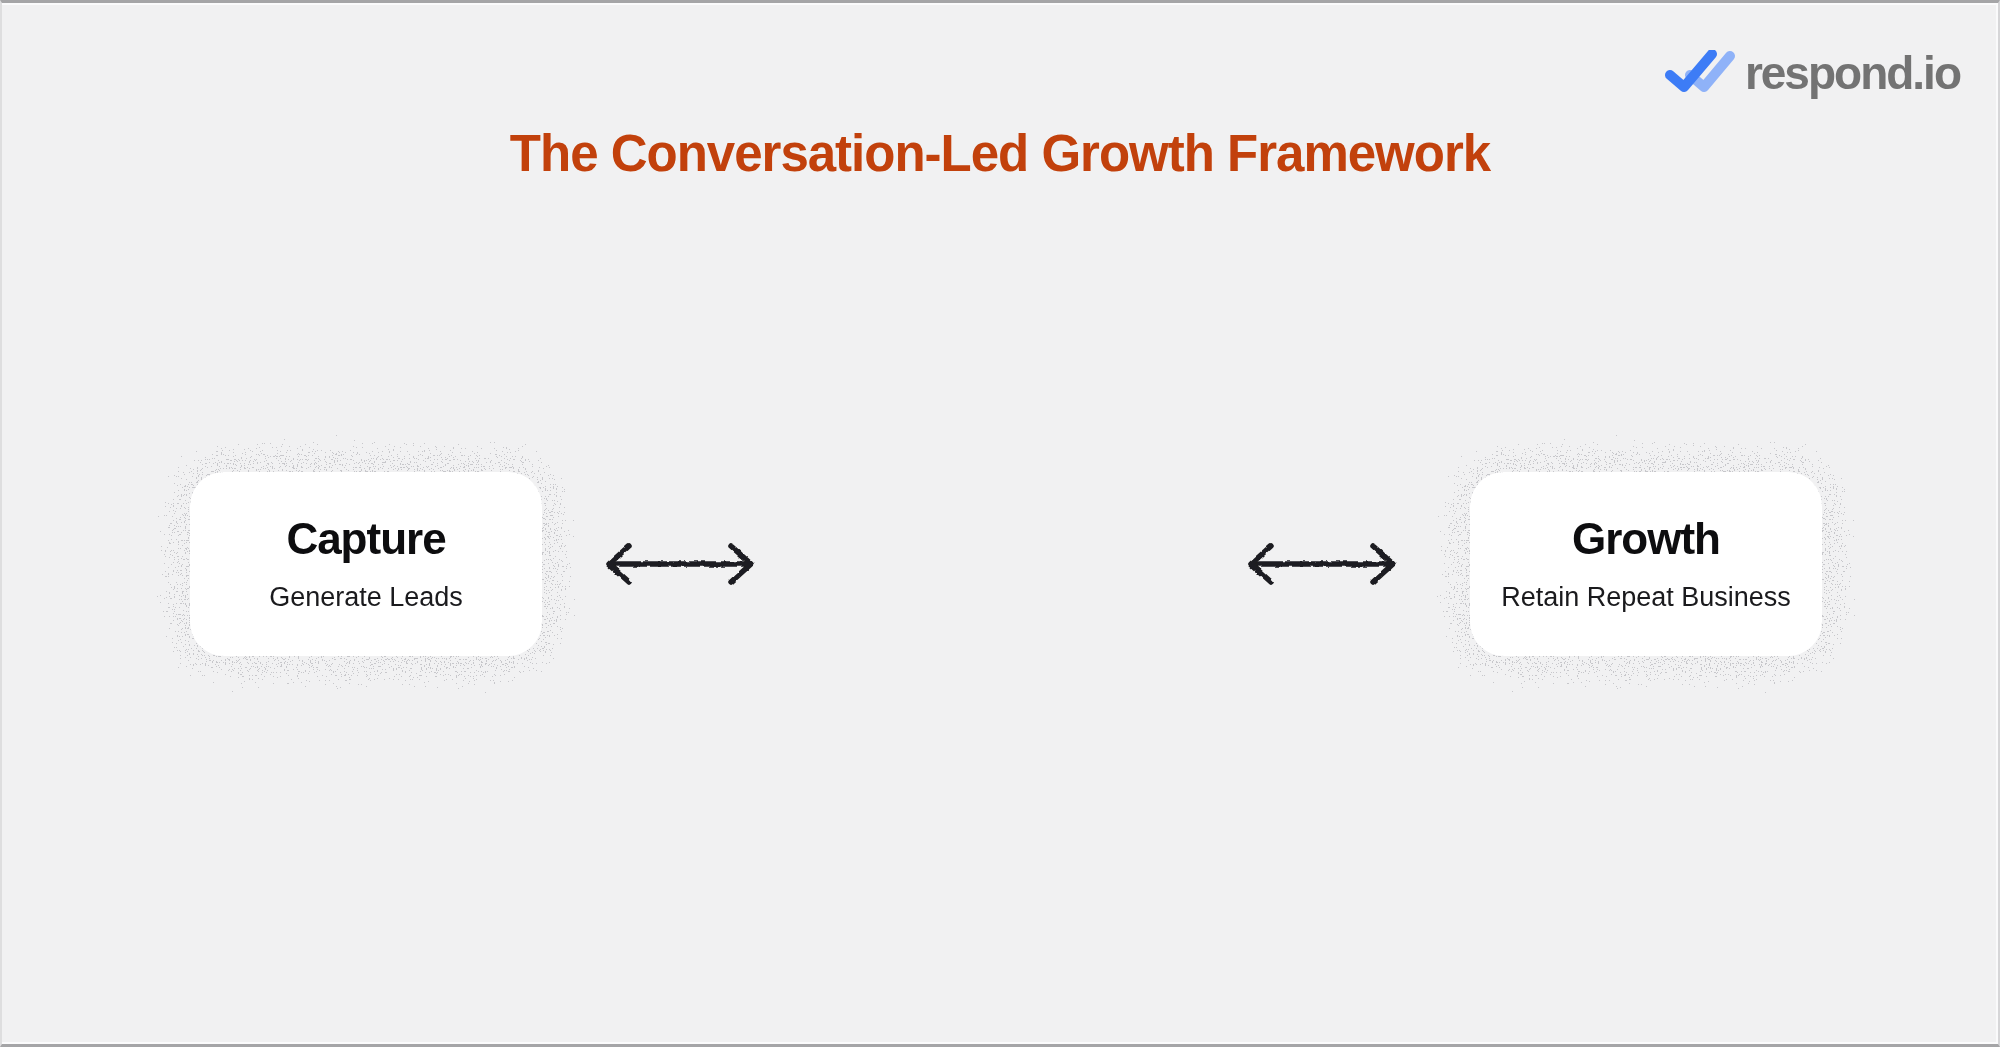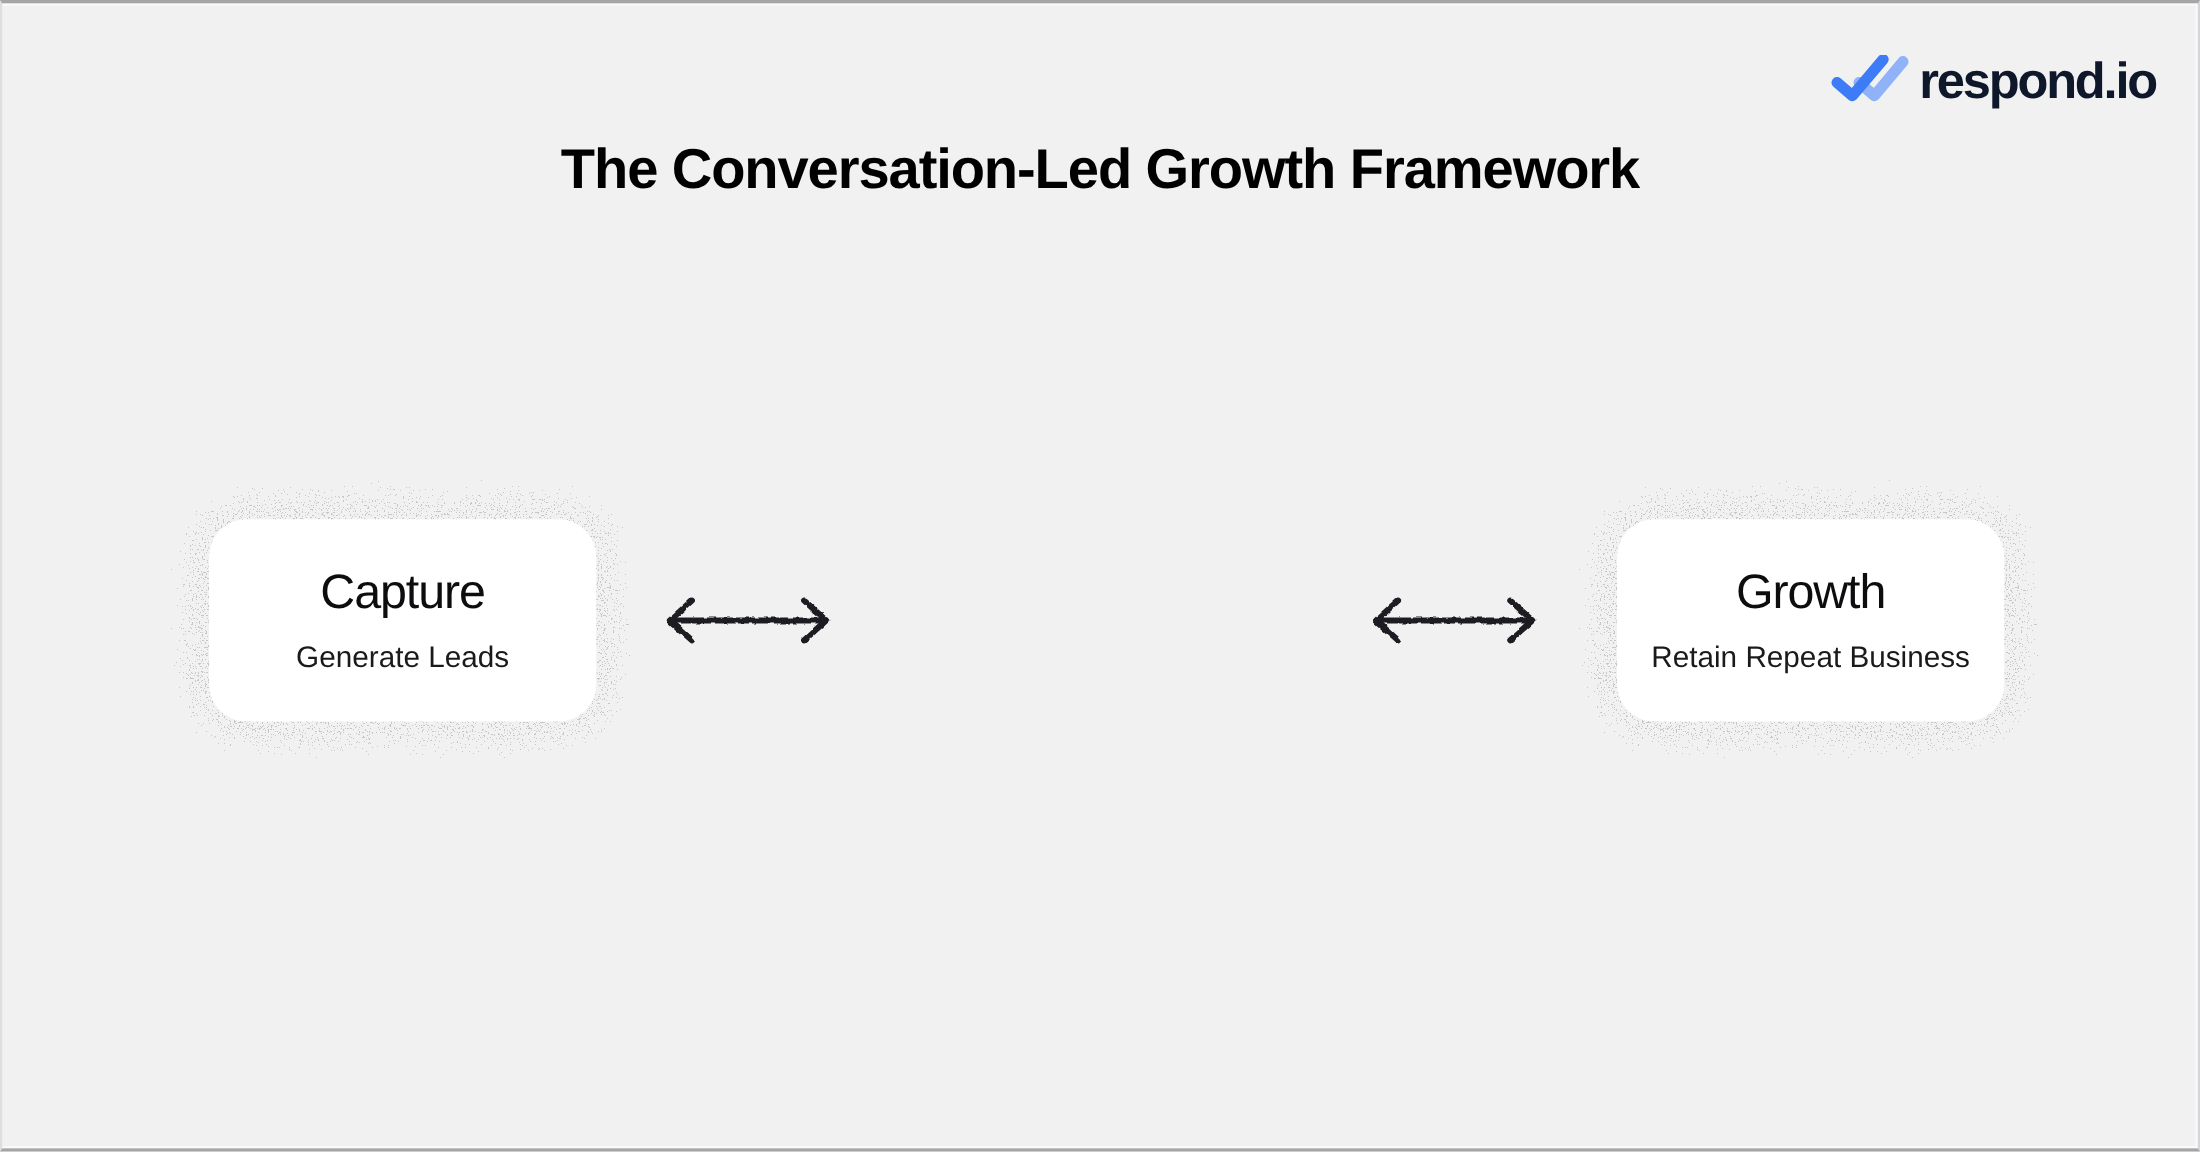--- a/index.html
+++ b/index.html
@@ -27,36 +27,36 @@
     display: flex;
     align-items: center;
     gap: 9px;
     height: 56px;
   }
   .logo svg { display: block; }
   .logo-text {
     font-size: 46px;
     font-weight: 700;
     letter-spacing: -2px;
-    color: #0f172a;
+    color: #737373;
   }
 
   
   .main-title {
     position: absolute;
     top: 125px;
     left: 0;
     width: 100%;
     margin: 0;
     text-align: center;
     font-size: 51px;
     line-height: 1;
     font-weight: 700;
     letter-spacing: -1px;
-    color: #000000;
+    color: #c2410c;
   }
 
   
   .card-wrap {
     position: absolute;
     top: 469px;
     width: 352px;
     height: 184px;
   }
   .card-wrap.pos-0 { left: 188px; }
@@ -81,21 +81,21 @@
     border-radius: 34px;
     display: flex;
     flex-direction: column;
     align-items: center;
     justify-content: center;
     gap: 6px;
     text-align: center;
   }
   .card-title {
     font-size: 44px;
-    font-weight: 400;
+    font-weight: 700;
     letter-spacing: -1px;
     line-height: 1.1;
     color: #0d0d0f;
   }
   .card-sub {
     font-size: 27px;
     font-weight: 400;
     letter-spacing: 0;
     line-height: 1.2;
     color: #1a1a1d;

